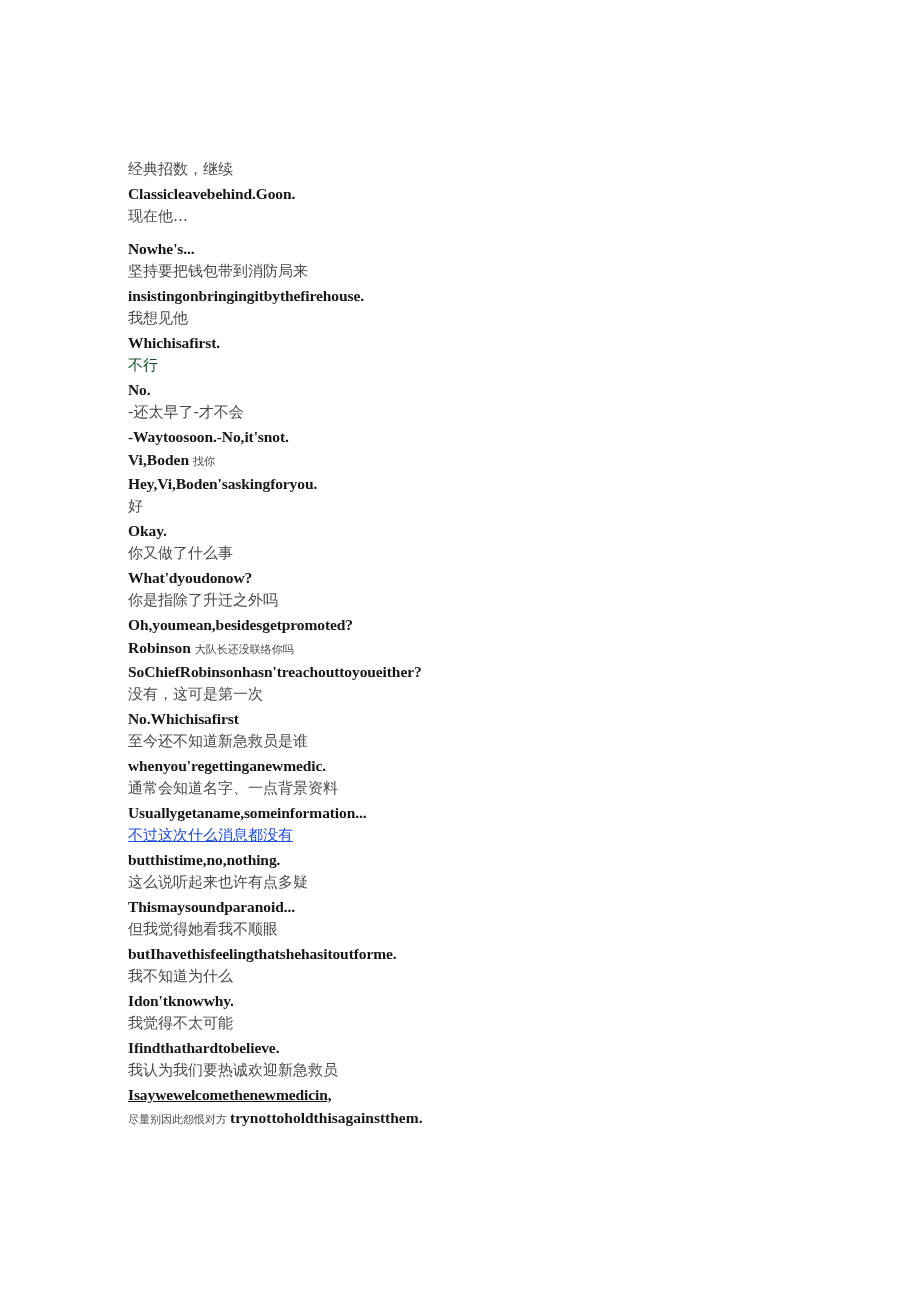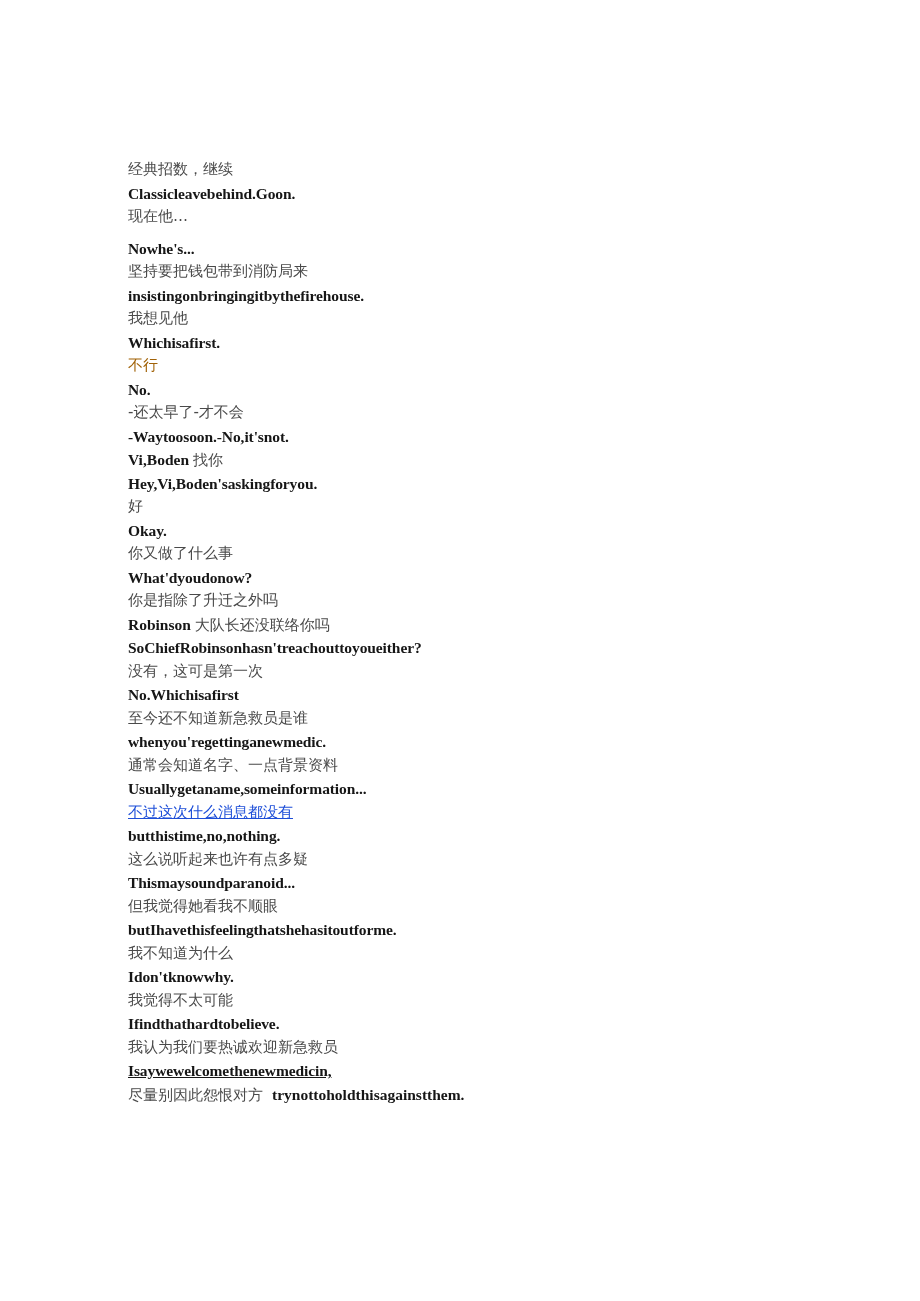--- a/index.html
+++ b/index.html
@@ -61,22 +61,22 @@
   }
 
   
   .line.mixed {
     font-family: "Liberation Serif", "DejaVu Serif", serif;
     font-size: 15.5px;
     color: #161616;
     font-weight: 700;
   }
   .line.mixed .cjk {
-    font-family: Liberation Mono, monospace;
-    font-size: 15px;
+    font-family: Liberation Sans, sans-serif;
+    font-size: 11px;
     color: #4a4a4a;
     font-weight: 400;
   }
   .line.mixed .latn {
     font-family: "Liberation Serif", "DejaVu Serif", serif;
     font-size: 15.5px;
     color: #161616;
     font-weight: 700;
   }
 </style>
@@ -86,31 +86,32 @@
 <div id="page" style="background: rgb(255, 255, 255);">
   <div id="transcript">
       <div class="line zh" style="color: rgb(74, 74, 74);">经典招数，继续</div>
       <div class="line en" style="color: rgb(22, 22, 22);">Classicleavebehind.Goon.</div>
       <div class="line zh" style="color: rgb(74, 74, 74);">现在他…</div>
       <div class="line en" style="color: rgb(22, 22, 22); margin-top: 8px;">Nowhe's...</div>
       <div class="line zh" style="color: rgb(74, 74, 74);">坚持要把钱包带到消防局来</div>
       <div class="line en" style="color: rgb(22, 22, 22);">insistingonbringingitbythefirehouse.</div>
       <div class="line zh" style="color: rgb(74, 74, 74);">我想见他</div>
       <div class="line en" style="color: rgb(22, 22, 22);">Whichisafirst.</div>
-      <div class="line zh" style="color: #a16207;">不行</div>
+      <div class="line zh" style="color: #14532d;">不行</div>
       <div class="line en" style="color: rgb(22, 22, 22);">No.</div>
       <div class="line zh" style="color: rgb(74, 74, 74);">-还太早了-才不会</div>
       <div class="line en" style="color: rgb(22, 22, 22);">-Waytoosoon.-No,it'snot.</div>
       <div class="line mixed"><span class="latn" style="color: rgb(22, 22, 22);">Vi,Boden </span><span class="cjk" style="color: rgb(74, 74, 74);">找你</span></div>
       <div class="line en" style="color: rgb(22, 22, 22);">Hey,Vi,Boden'saskingforyou.</div>
       <div class="line zh" style="color: rgb(74, 74, 74);">好</div>
       <div class="line en" style="color: rgb(22, 22, 22);">Okay.</div>
       <div class="line zh" style="color: rgb(74, 74, 74);">你又做了什么事</div>
       <div class="line en" style="color: rgb(22, 22, 22);">What'dyoudonow?</div>
       <div class="line zh" style="color: rgb(74, 74, 74);">你是指除了升迁之外吗</div>
+      <div class="line en" style="color: rgb(22, 22, 22);">Oh,youmean,besidesgetpromoted?</div>
       <div class="line mixed"><span class="latn" style="color: rgb(22, 22, 22);">Robinson </span><span class="cjk" style="color: rgb(74, 74, 74);">大队长还没联络你吗</span></div>
       <div class="line en" style="color: rgb(22, 22, 22);">SoChiefRobinsonhasn'treachouttoyoueither?</div>
       <div class="line zh" style="color: rgb(74, 74, 74);">没有，这可是第一次</div>
       <div class="line en" style="color: rgb(22, 22, 22);">No.Whichisafirst</div>
       <div class="line zh" style="color: rgb(74, 74, 74);">至今还不知道新急救员是谁</div>
       <div class="line en" style="color: rgb(22, 22, 22);">whenyou'regettinganewmedic.</div>
       <div class="line zh" style="color: rgb(74, 74, 74);">通常会知道名字、一点背景资料</div>
       <div class="line en" style="color: rgb(22, 22, 22);">Usuallygetaname,someinformation...</div>
       <div class="line zh" style="color: #1d4ed8; text-decoration: underline;">不过这次什么消息都没有</div>
       <div class="line en" style="color: rgb(22, 22, 22);">butthistime,no,nothing.</div>

